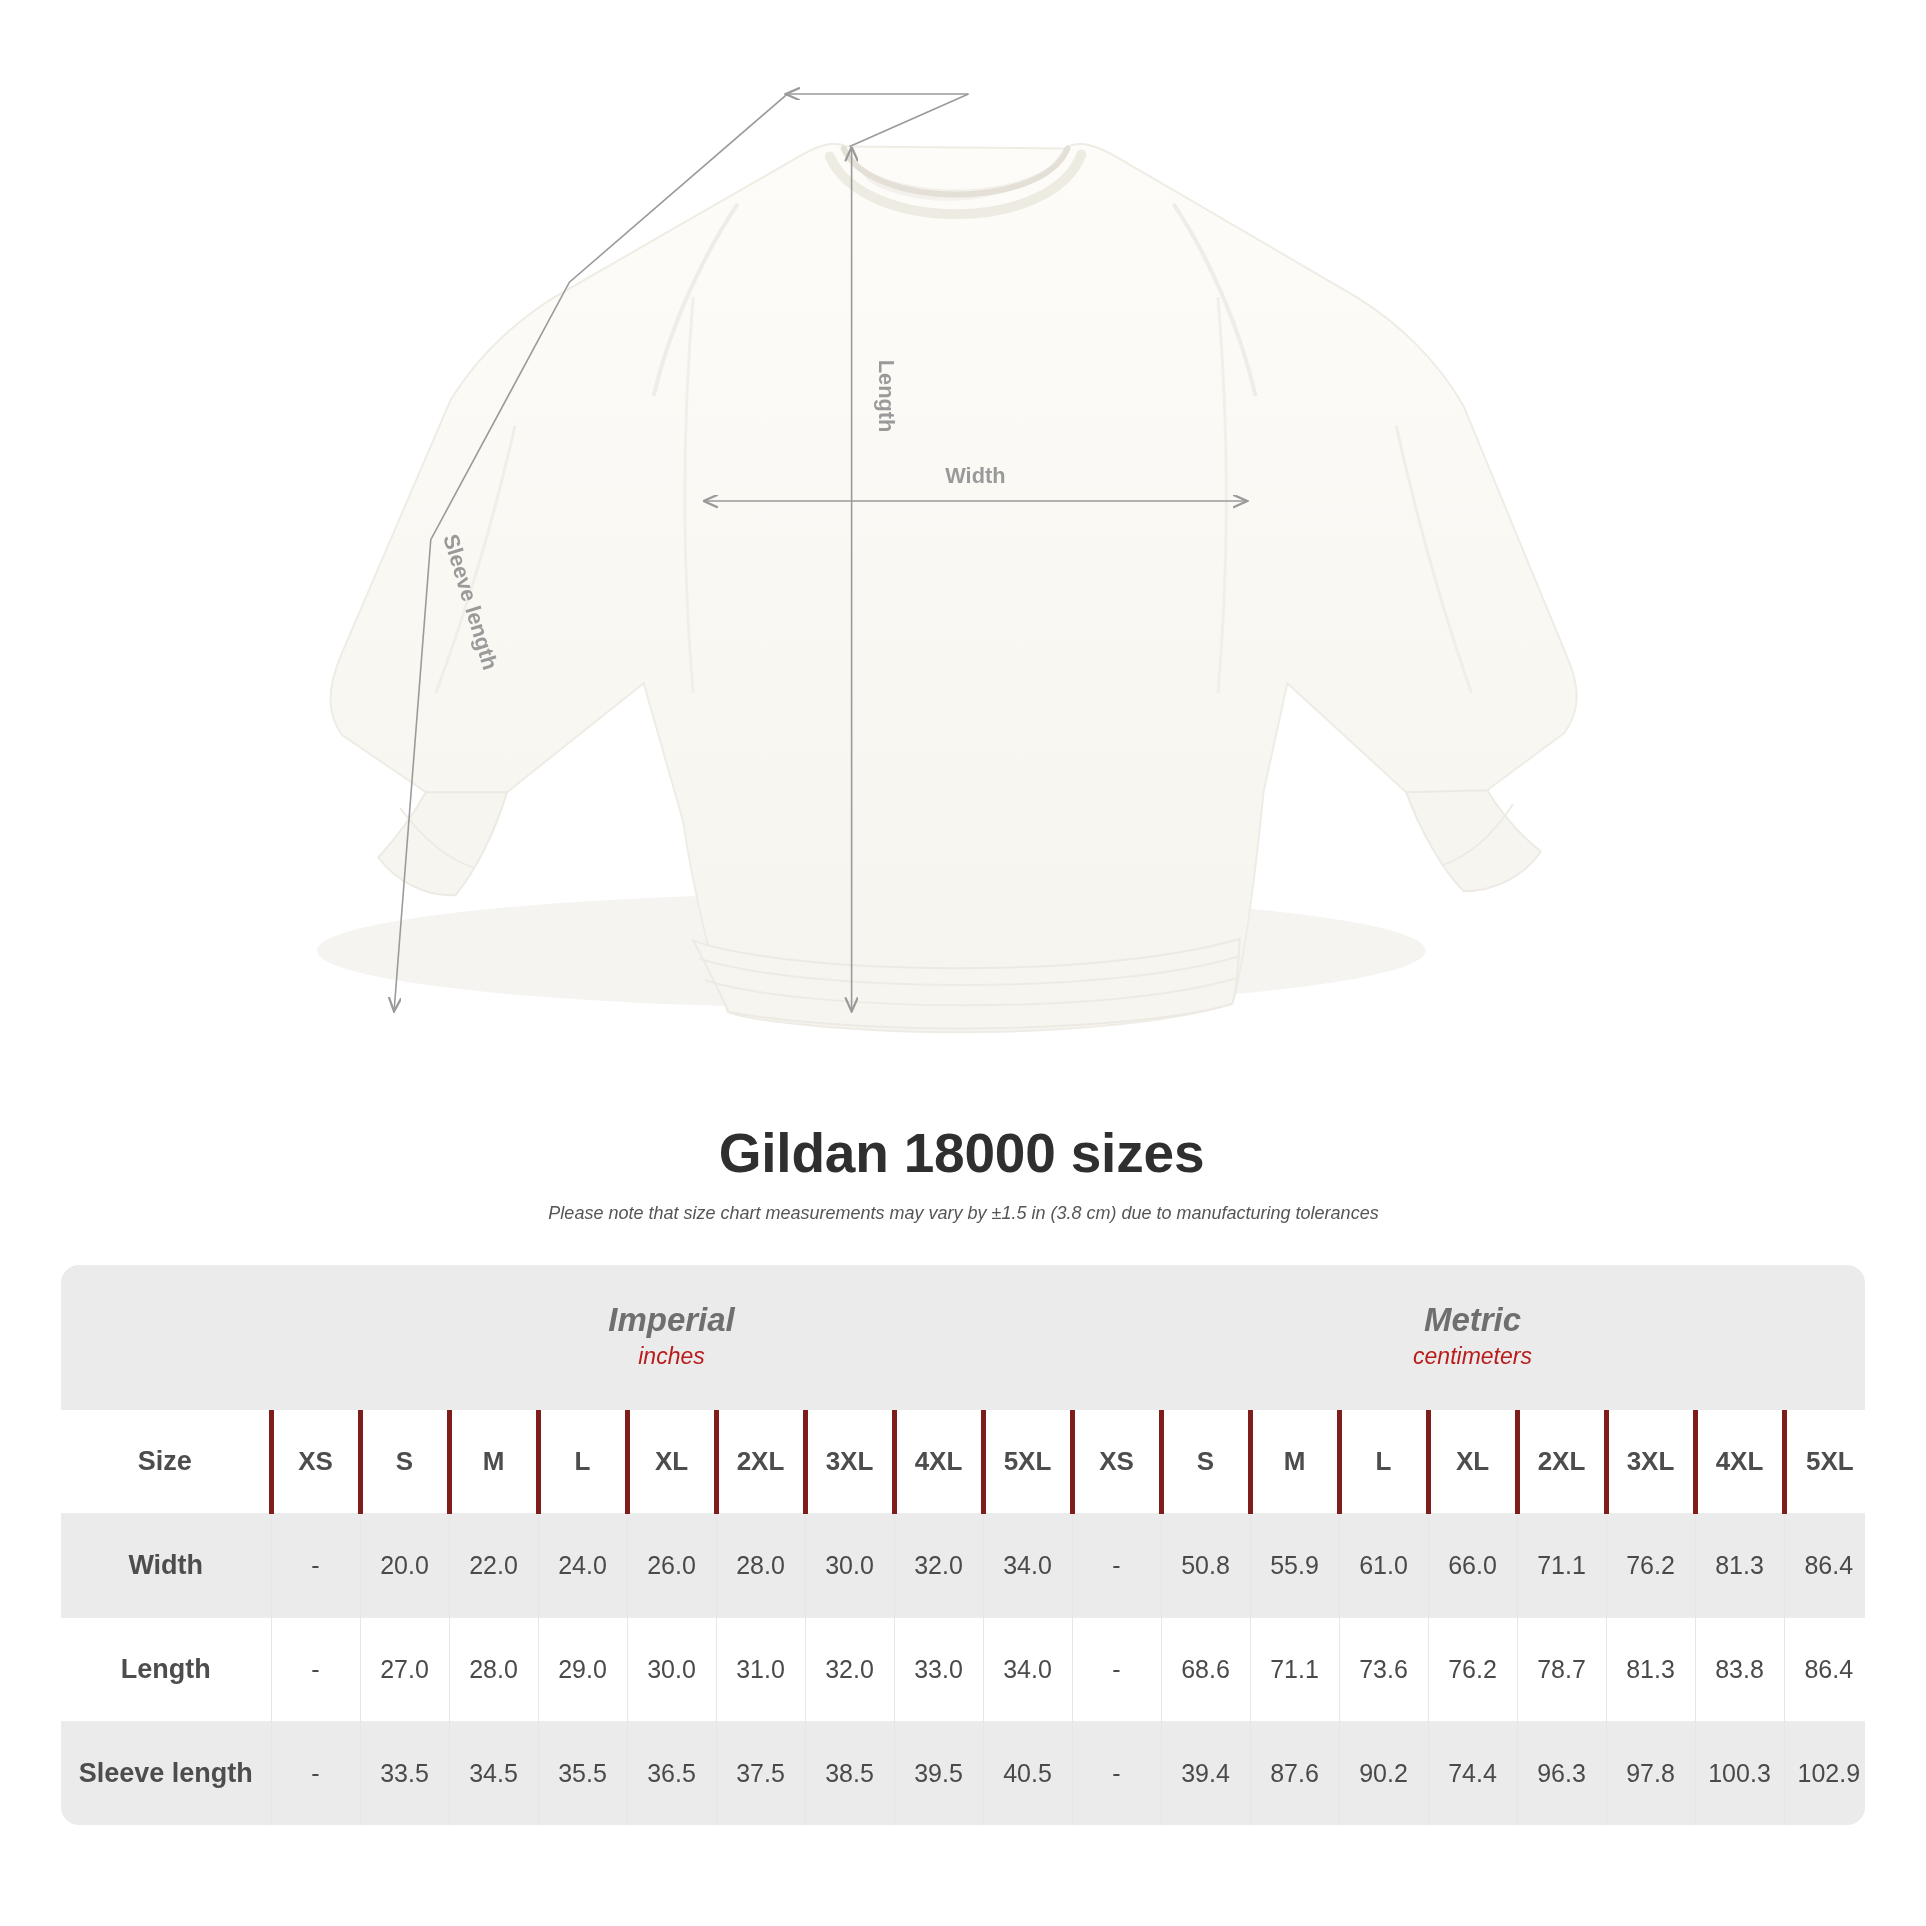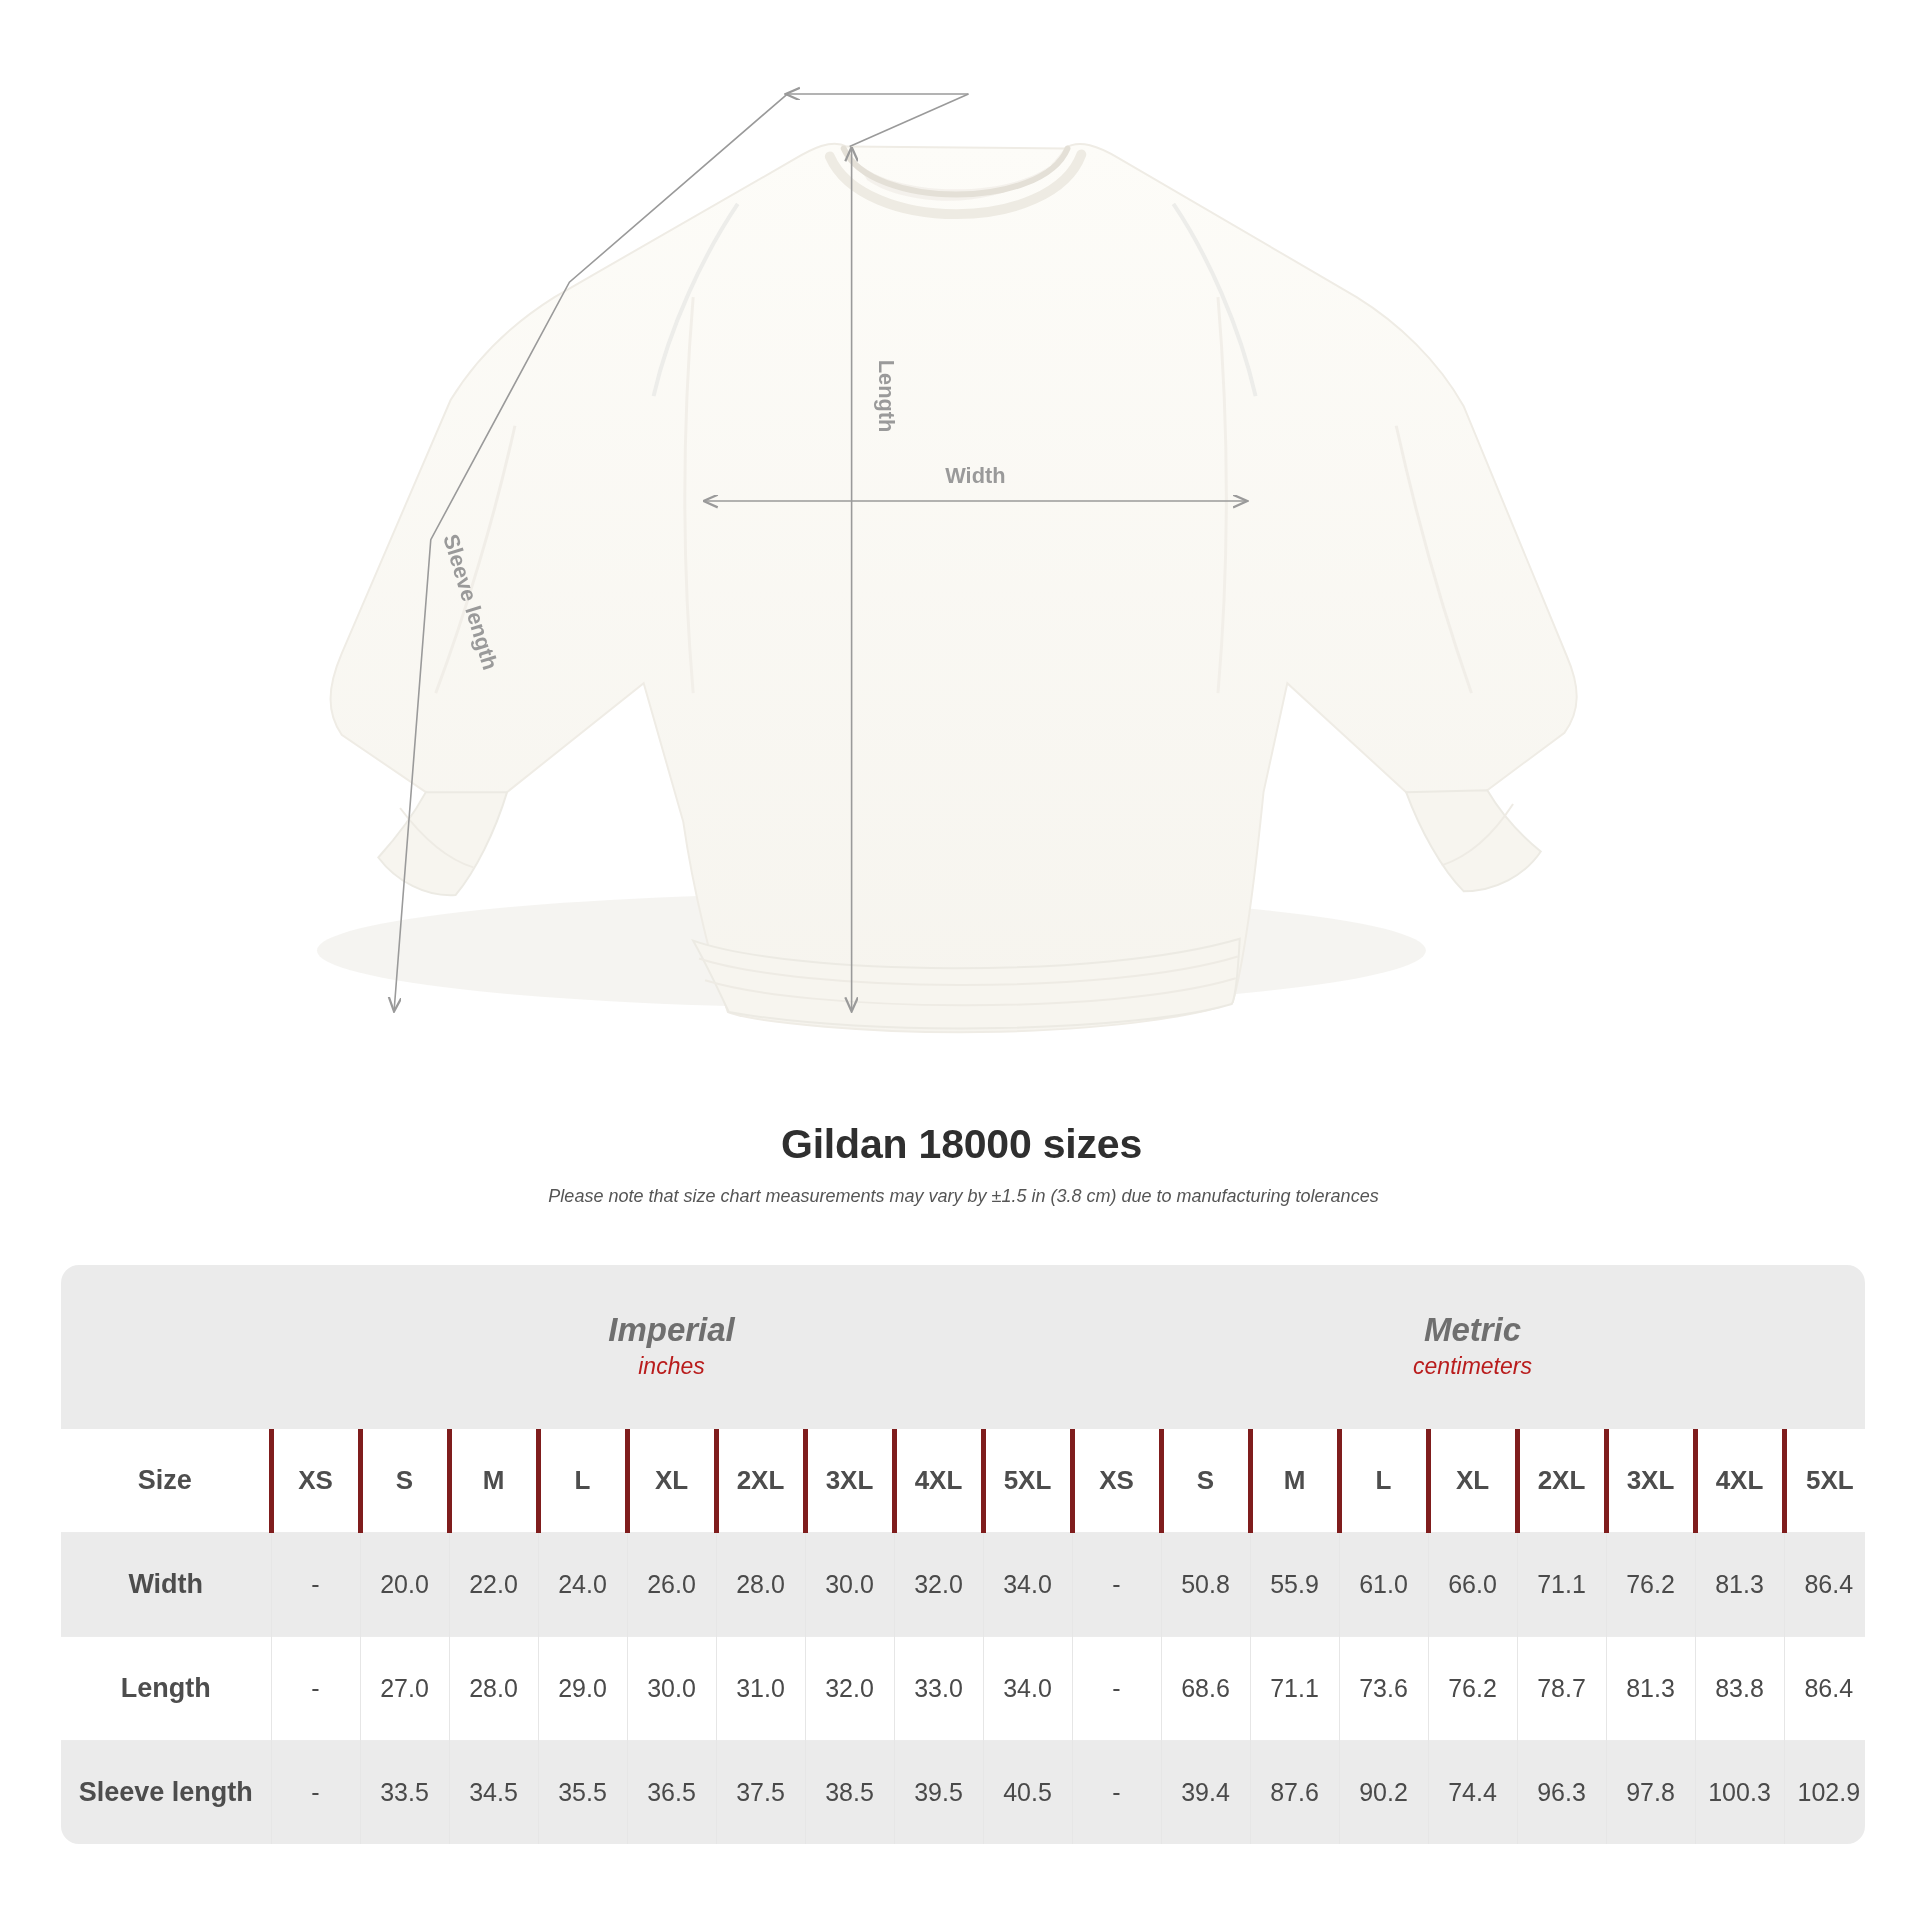--- a/index.html
+++ b/index.html
@@ -36,21 +36,21 @@
 
   
   .title-block {
     position: absolute;
     left: 0;
     top: 1121px;
     width: 1927px;
     text-align: center;
   }
   .chart-title {
-    font-size: 41px;
+    font-size: 55px;
     font-weight: bold;
     color: #2f2f2f;
     letter-spacing: -0.2px;
     margin: 0 4px 18px 0;
   }
   .chart-note {
     font-size: 18px;
     font-style: italic;
     color: #555555;
     margin: 17px;
@@ -74,21 +74,21 @@
   table.size-table td, table.size-table th {
     text-align: center;
     vertical-align: middle;
     font-size: 25px;
     color: #4a4a4a;
     padding: 0;
   }
   
   tr.unit-row td {
     background: #ebebeb;
-    height: 164px;
+    height: 145px;
     border: none;
   }
   tr.unit-row td.blank-left {
     background: #ebebeb;
   }
   .unit-name {
     font-size: 33px;
     font-weight: bold;
     font-style: italic;
     color: #6f6f6f;

